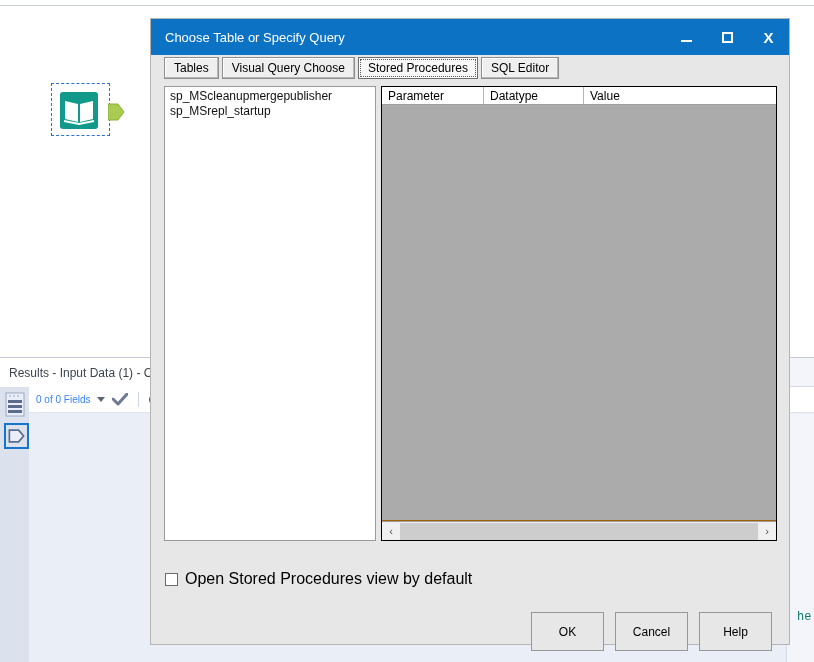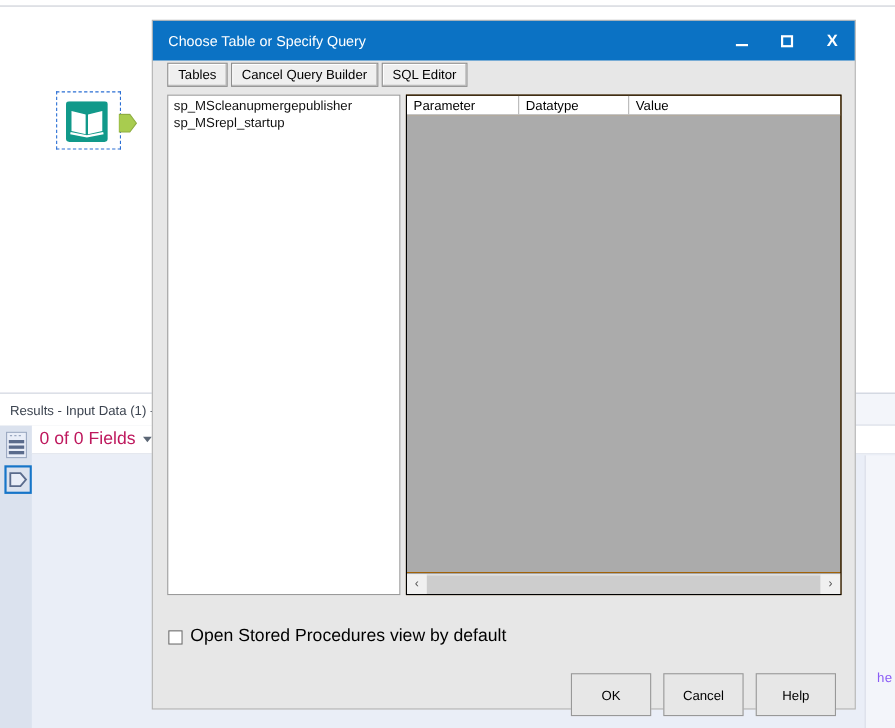--- a/index.html
+++ b/index.html
@@ -113,22 +113,22 @@
     left: 29px; top: 29px;
     width: 785px; height: 26px;
     background: #ffffff;
     border-bottom: 1px solid #dfe3ec;
     box-sizing: border-box;
     display: flex;
     align-items: center;
     padding-left: 7px;
   }
   .fields-label {
-    font-size: 16px;
-    color: #be185d;
+    font-size: 10px;
+    color: #3b82f6;
     white-space: nowrap;
   }
   .caret-down {
     margin-left: 7px;
     width: 0; height: 0;
     border-left: 4px solid transparent;
     border-right: 4px solid transparent;
     border-top: 5px solid #5b6675;
   }
   .check-ico { margin-left: 7px; display: block; }
@@ -156,28 +156,28 @@
     background: #f3f5fa;
     border-left: 1px solid #d6dbe5;
     box-sizing: border-box;
   }
 
   
   .edge-text {
     position: absolute;
     left: 797px; top: 610px;
     font-size: 12px;
-    color: #8b5cf6;
+    color: #0f766e;
     font-family: "Liberation Mono", monospace;
   }
 
   
   .dialog {
     position: absolute;
-    left: 138px; top: 18px;
+    left: 150px; top: 18px;
     width: 640px; height: 627px;
     background: #e7e7e7;
     border: 1px solid #b4b4b4;
     box-sizing: border-box;
     box-shadow: 0 0 0 0 rgba(0,0,0,0);
   }
   .dlg-titlebar {
     position: absolute;
     left: 0; top: 0;
     width: 638px; height: 36px;
@@ -446,21 +446,22 @@
           <span class="gl-max"></span>
         </div>
         <div class="winbtn close">
           <span class="gl-close">X</span>
         </div>
       </div>
     </div>
 
     <div class="dlg-tabs">
       <div class="tabbtn">Tables</div>
-      <div class="tabbtn">Cancel Query Builder</div>
+      <div class="tabbtn">Visual Query Choose</div>
+      <div class="tabbtn active">Stored Procedures</div>
       <div class="tabbtn">SQL Editor</div>
     </div>
 
     <div class="sp-list">
       <div class="sp-item">sp_MScleanupmergepublisher</div>
       <div class="sp-item">sp_MSrepl_startup</div>
     </div>
 
     <div class="param-grid">
       <div class="pg-header">

